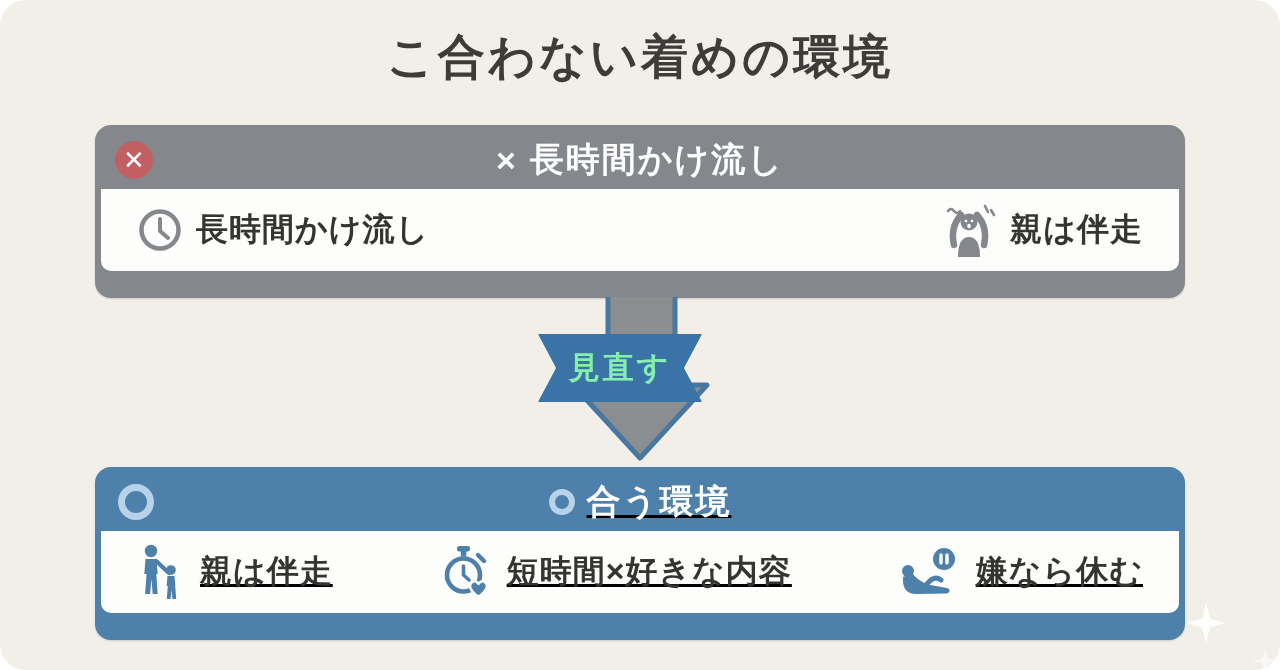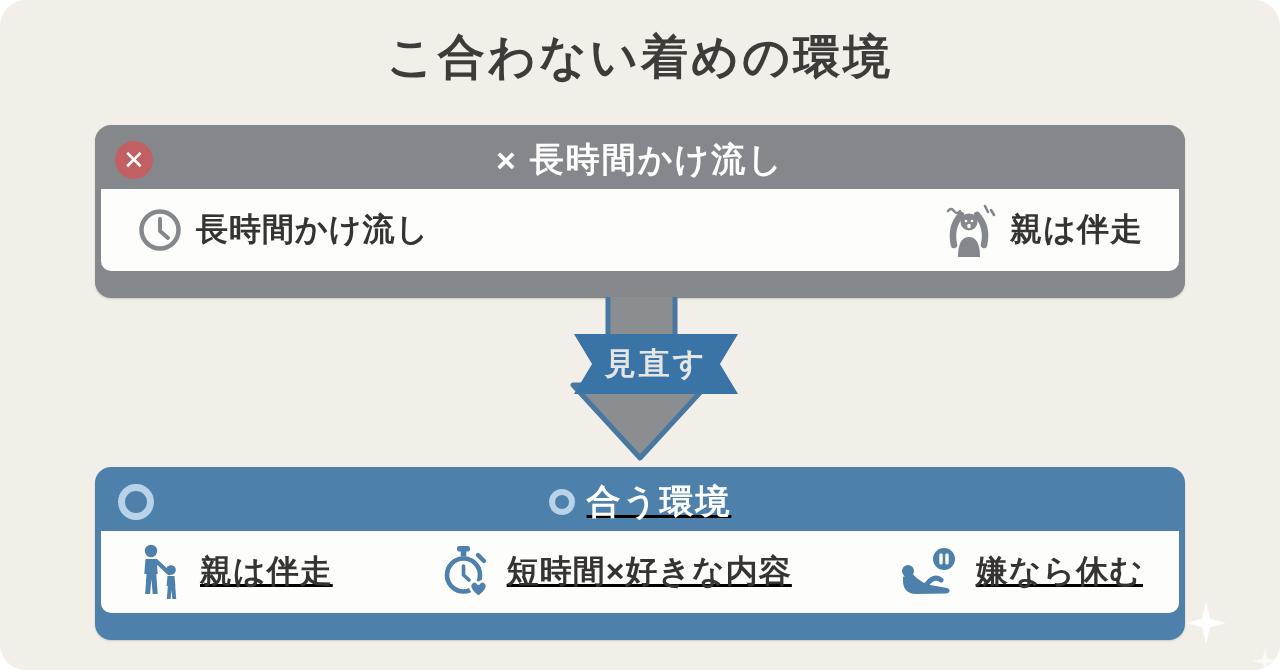--- a/index.html
+++ b/index.html
@@ -67,25 +67,25 @@
   .row-item { display: flex; align-items: center; gap: 13px; }
   .row-item .label {
     font-size: 32px; font-weight: 700; color: #353430; letter-spacing: 1px;
     white-space: nowrap;
   }
   .row-item svg { flex: 0 0 auto; display: block; }
 
   
   .arrow-svg { position: absolute; left: 520px; top: 297px; }
   .ribbon {
-    position: absolute; left: 574px; top: 334px; width: 164px; height: 60px;
+    position: absolute; left: 538px; top: 334px; width: 164px; height: 68px;
     background: #3a73a6;
     clip-path: polygon(0 0, 100% 0, 89% 50%, 100% 100%, 0 100%, 11% 50%);
     display: flex; align-items: center; justify-content: center;
-    color: #e5e5e5; font-size: 31px; font-weight: 700; letter-spacing: 3px;
+    color: #86efac; font-size: 31px; font-weight: 700; letter-spacing: 3px;
   }
 
   
   .sparkle {
     position: absolute; background: #ffffff;
     clip-path: polygon(50% 0, 60% 40%, 100% 50%, 60% 60%, 50% 100%, 40% 60%, 0 50%, 40% 40%);
   }
   .sparkle.s1 { left: 1186px; top: 602px; width: 40px; height: 42px; opacity: 0.92; }
   .sparkle.s2 { left: 1252px; top: 648px; width: 26px; height: 26px; opacity: 0.55; }
 </style>

